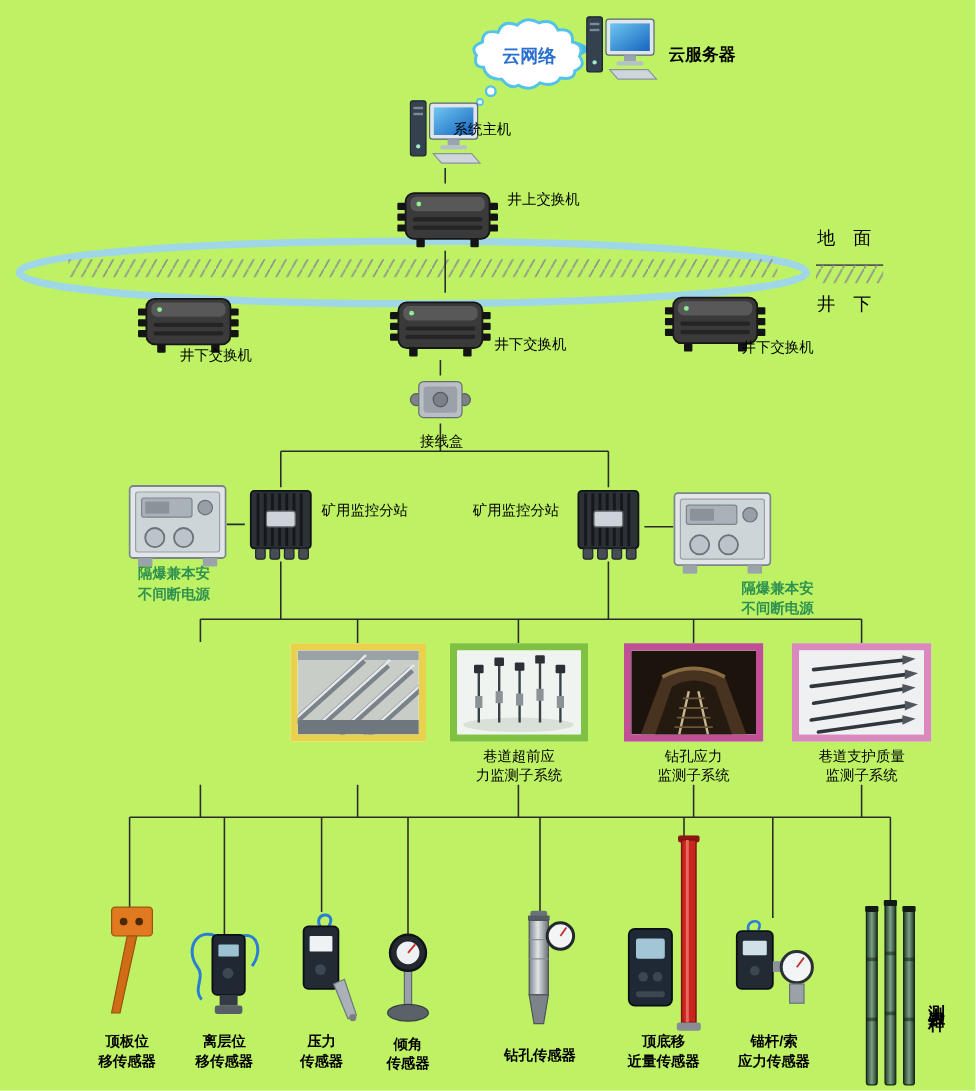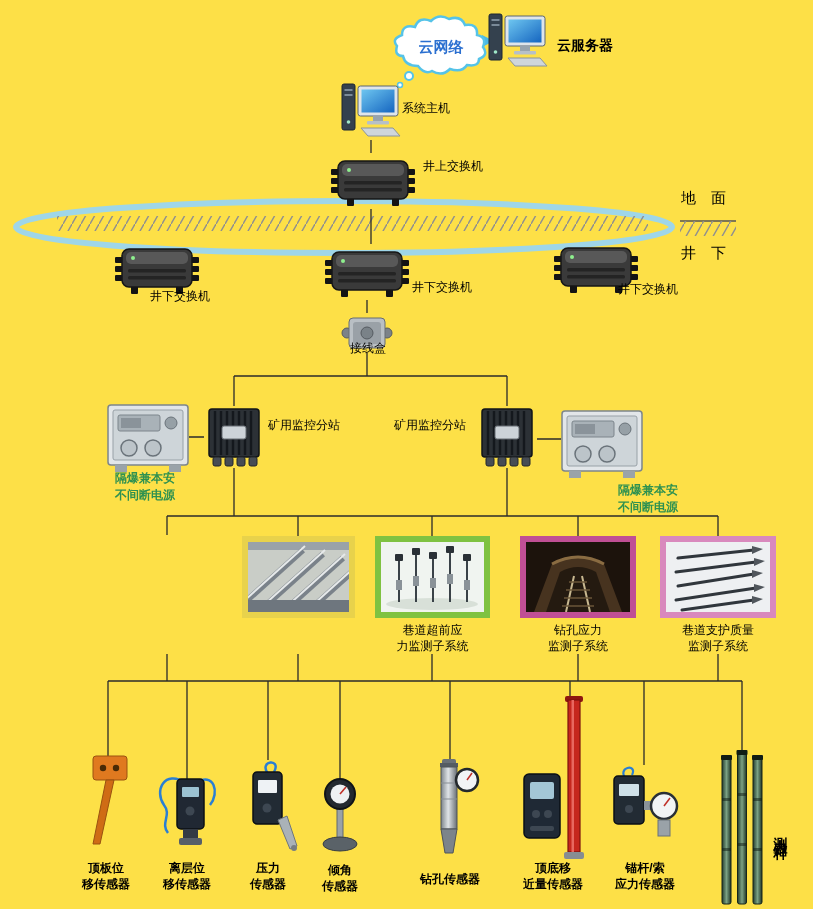--- a/index.html
+++ b/index.html
@@ -1,18 +1,18 @@
 <!DOCTYPE html>
 <html><head>
 <meta charset="utf-8">
 <style>
   * { margin:0; padding:0; box-sizing:border-box; }
   html,body { background:#ffffff; }
   body { font-family:"Liberation Sans","DejaVu Sans",sans-serif; color:#000; }
-  .stage { position:relative; width:813px; height:909px; background:#fde047; overflow:hidden; }
+  .stage { position:relative; width:813px; height:909px; background:#bef264; overflow:hidden; }
   .abs { position:absolute; }
   .lbl { position:absolute; font-size:12px; line-height:16px; white-space:nowrap; }
   .zone-lbl { position:absolute; font-size:15px; font-weight:normal; white-space:nowrap; }
   .ups-cap { position:absolute; font-size:12px; line-height:17px; text-align:right; font-weight:bold; }
   .card { position:absolute; }
   .card .frame { border-style:solid; border-width:6px; background:#fff; }
   .card .frame svg { display:block; }
   .card .caption { margin-top:4px; text-align:center; font-size:12px; line-height:16px; }
   .sensor-lbl { position:absolute; font-size:12px; font-weight:bold; line-height:16px; text-align:center; }
   .v-lbl { position:absolute; writing-mode:vertical-rl; font-size:14px; font-weight:bold; letter-spacing:3px; }
@@ -87,21 +87,21 @@
       <rect x="3.5" y="9" width="8" height="2" fill="#7a8a98"></rect>
       <rect x="3.5" y="14" width="8" height="2" fill="#7a8a98"></rect>
       <circle cx="7.5" cy="42" r="1.8" fill="#9fe8c8"></circle>
       <rect x="17" y="6" width="40" height="30" rx="2.5" fill="#dfe5ea" stroke="#5a6672"></rect>
       <rect x="20.5" y="9.5" width="33" height="23" fill="url(#scr2)"></rect>
       <rect x="32" y="36" width="10" height="5" fill="#98a4ae"></rect>
       <rect x="26" y="41" width="22" height="3.5" rx="1" fill="#b6c0c8"></rect>
       <polygon points="20,48 52,48 59,56 27,56" fill="#cfd6db" stroke="#8a949c"></polygon>
     </svg>
   </div>
-  <div class="lbl" style="left:402px;top:100px">系统主机</div>
+  <div class="lbl" style="left:378px;top:100px">系统主机</div>
 
   <div class="abs" style="left:331px;top:153px;width:84px;height:56px">
     <svg width="84" height="56" viewBox="0 0 84 56">
       <g fill="#141414">
         <rect x="0" y="16" width="9" height="6" rx="1"></rect>
           <rect x="0" y="25" width="9" height="6" rx="1"></rect>
           <rect x="0" y="34" width="9" height="6" rx="1"></rect>
         <rect x="75" y="16" width="9" height="6" rx="1"></rect>
           <rect x="75" y="25" width="9" height="6" rx="1"></rect>
           <rect x="75" y="34" width="9" height="6" rx="1"></rect>
@@ -185,21 +185,21 @@
 
   <div class="abs" style="left:341px;top:313px;width:52px;height:40px">
     <svg width="52" height="40" viewBox="0 0 52 40">
       <circle cx="6" cy="20" r="5" fill="#7c8288" stroke="#565c62"></circle>
       <circle cx="46" cy="20" r="5" fill="#7c8288" stroke="#565c62"></circle>
       <rect x="8" y="5" width="36" height="30" rx="4" fill="#b9bfc4" stroke="#666c72"></rect>
       <rect x="12" y="9" width="28" height="22" rx="3" fill="#9aa1a7"></rect>
       <circle cx="26" cy="20" r="6" fill="#7a8288" stroke="#555b61"></circle>
     </svg>
   </div>
-  <div class="lbl" style="left:350px;top:340px">接线盒</div>
+  <div class="lbl" style="left:350px;top:360px">接线盒</div>
 
   <div class="abs" style="left:204px;top:406px;width:60px;height:62px">
     <svg width="60" height="62" viewBox="0 0 60 62">
       <rect x="5" y="3" width="50" height="48" rx="3" fill="#2c3136" stroke="#101418" stroke-width="1.5"></rect>
       <g stroke="#14181d" stroke-width="2.4">
         <line x1="11" y1="5" x2="11" y2="49"></line>
           <line x1="17" y1="5" x2="17" y2="49"></line>
           <line x1="23" y1="5" x2="23" y2="49"></line>
         <line x1="29" y1="5" x2="29" y2="49"></line>
           <line x1="35" y1="5" x2="35" y2="49"></line>

